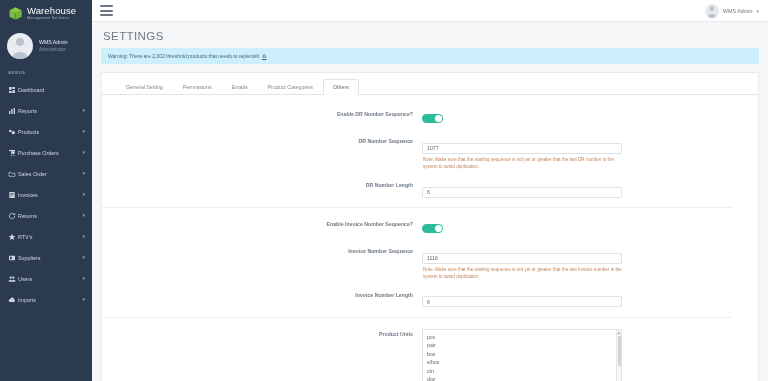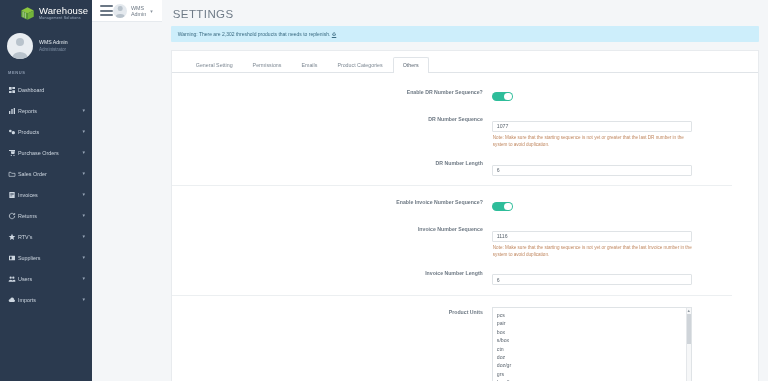--- a/index.html
+++ b/index.html
@@ -8,21 +8,21 @@
     font-family: "Liberation Sans", sans-serif;
     background: #f4f6f8; overflow: hidden;
   }
   .app { display: flex; width: 768px; height: 381px; }
 
   
   .sidebar {
     width: 92px; height: 381px; background: #2b3a4f;
     flex: 0 0 92px; overflow: hidden; position: relative;
   }
-  .brand { display: flex; align-items: center; gap: 4px; padding: 5px 0 5px 20px; height: 27px; }
+  .brand { display: flex; align-items: center; gap: 4px; padding: 5px 0 5px 8px; height: 27px; }
   .logo-cube { width: 15px; height: 15px; flex: 0 0 15px; position: relative; }
   .brand-text { line-height: 1; }
   .brand-title { color: #ffffff; font-size: 9.5px; letter-spacing: .1px; }
   .brand-sub { color: #9fb0c4; font-size: 3.6px; letter-spacing: .25px; margin-top: 1px; }
 
   .profile { display: flex; align-items: center; gap: 6px; padding: 6px 5px 9px 7px; }
   .avatar-lg {
     width: 26px; height: 26px; border-radius: 50%; background: #e9edf1;
     flex: 0 0 26px; position: relative; overflow: hidden;
   }
@@ -49,21 +49,21 @@
   }
   .nav-icon {
     width: 9px; flex: 0 0 9px; display: flex; align-items: center;
     justify-content: flex-start; color: #cdd6e0;
   }
   .nav-icon svg { display: block; }
   .nav-label { flex: 1 1 auto; padding-left: 1px; }
   .chev { font-size: 5px; color: #9aa8ba; line-height: 1; }
 
   
-  .main { flex: 1 1 auto; height: 381px; background: #f4f6f8; display: flex; flex-direction: row; justify-content: space-between; }
+  .main { flex: 1 1 auto; height: 381px; background: #f4f6f8; display: flex; flex-direction: column; justify-content: space-between; }
   .topbar {
     height: 22px; background: #ffffff; border-bottom: 1px solid #e6eaee;
     display: flex; align-items: center; justify-content: space-between;
     padding: 0 9px 0 8px; flex: 0 0 22px;
   }
   .hamburger { display: flex; flex-direction: column; gap: 2.4px; cursor: pointer; }
   .hamburger span { display: block; width: 13px; height: 2px; background: #6b7785; border-radius: 1px; }
   .user-menu { display: flex; align-items: center; gap: 4px; cursor: pointer; }
   .avatar-sm {
     width: 14px; height: 14px; border-radius: 50%; background: #e4e9ee;

